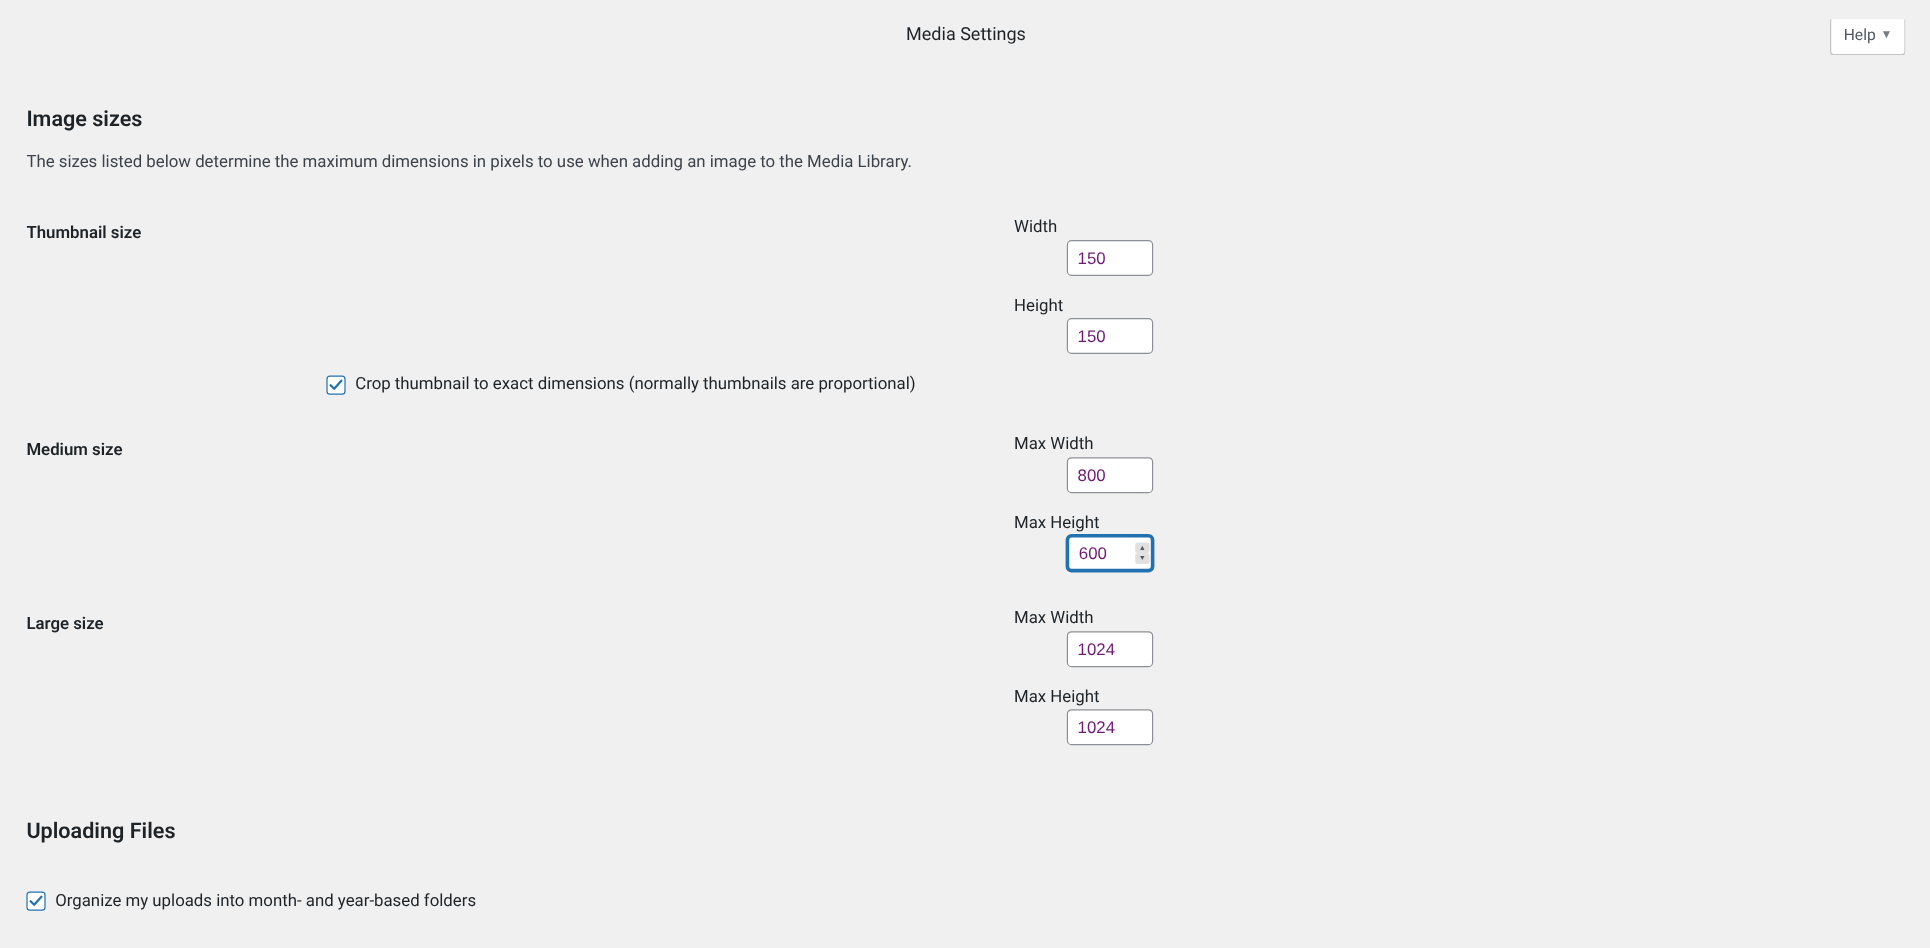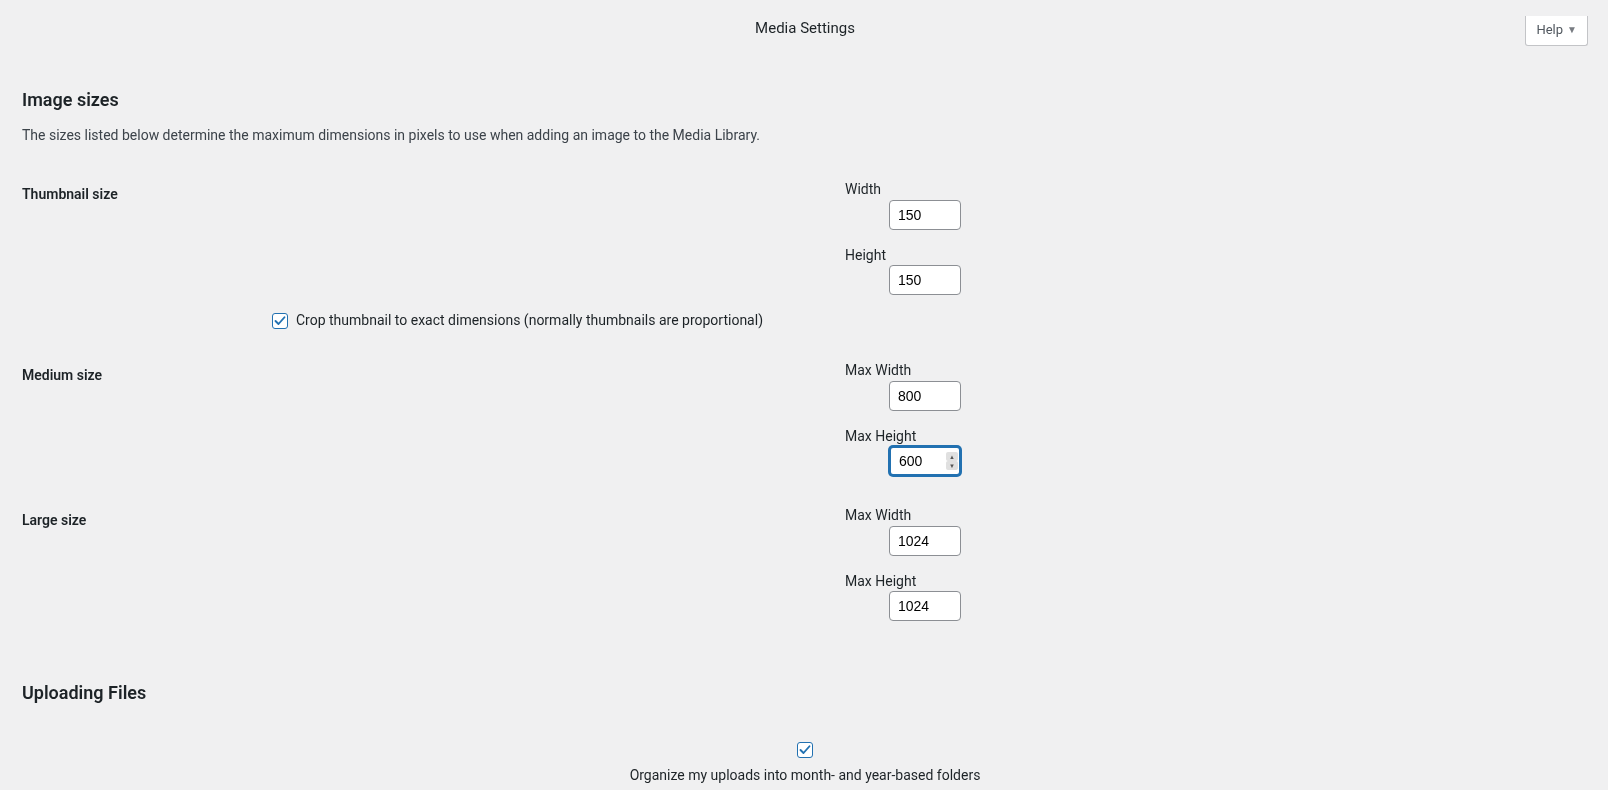--- a/index.html
+++ b/index.html
@@ -96,21 +96,21 @@
       color: #1d2327;
     }
     .num-input {
       width: 72px;
       height: 30px;
       padding: 0 8px;
       border: 1px solid #8c8f94;
       border-radius: 4px;
       background: #fff;
       font-size: 14px;
-      color: #000000;
+      color: #701a75;
     }
     .num-input.focused {
       border: 2px solid #2271b1;
       outline: none;
       box-shadow: 0 0 0 1px #2271b1;
       padding-right: 18px;
     }
     .spinner-wrap {
       position: relative;
       display: inline-block;
@@ -167,21 +167,20 @@
     .checkbox-label {
       font-size: 14px;
       color: #1d2327;
       cursor: pointer;
     }
     .upload-checkbox-row {
       display: flex;
       align-items: center;
       gap: 8px;
       margin-top: 36px;
-      flex-direction: column;
     }
     .submit-row {
       margin-top: 40px;
     }
     .button-primary {
       background: #4c1d95;
       border: 4px solid #0c4a6e;
       color: #fff;
       padding: 6px 12px;
       font-size: 13px;

